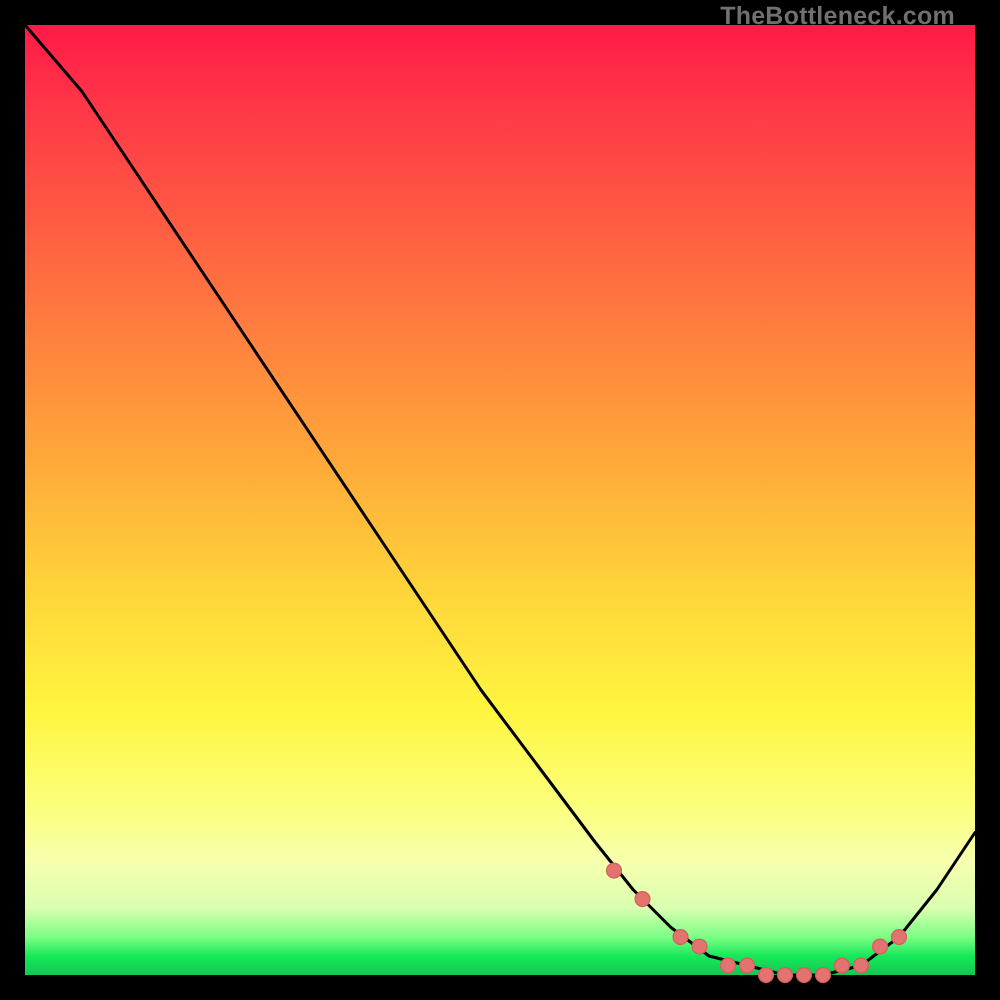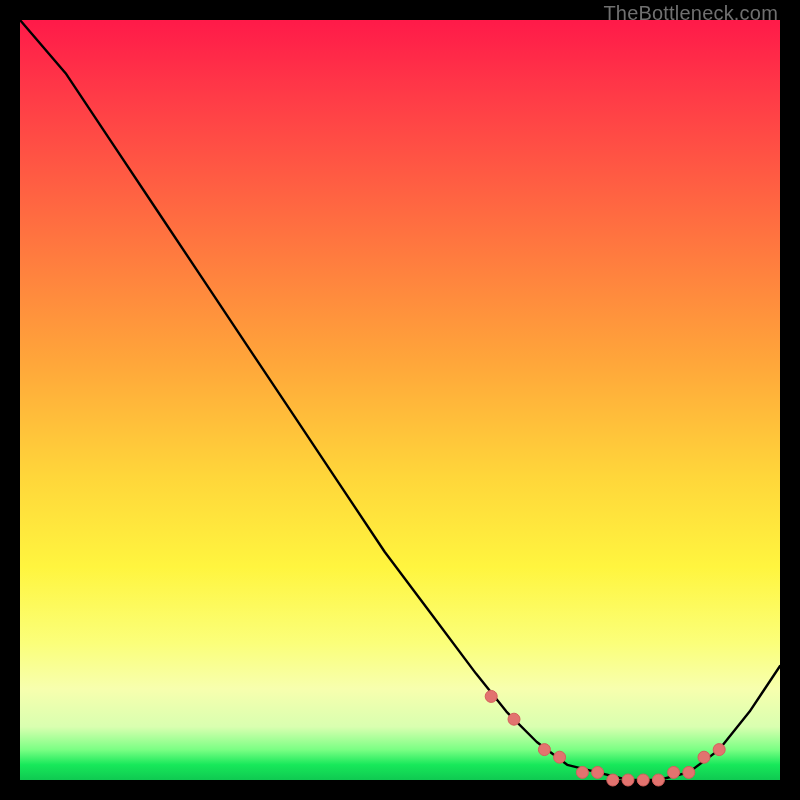--- a/index.html
+++ b/index.html
@@ -36,24 +36,24 @@
       #f7ffae 88%,
       #d9ffb0 93%,
       #7bff84 96%,
       #17e85a 98%,
       #0fc951 100%
     );
   }
   .watermark {
     position: absolute;
     top: 2px;
-    right: 22px;
+    right: 36px;
     color: #707070;
     font-size: 20px;
-    font-weight: 400;
+    font-weight: 700;
     letter-spacing: 0.2px;
     user-select: none;
     text-align: right;
   }
   svg.curve {
     position: absolute;
     left: 0;
     top: 0;
     width: 760px;
     height: 760px;

